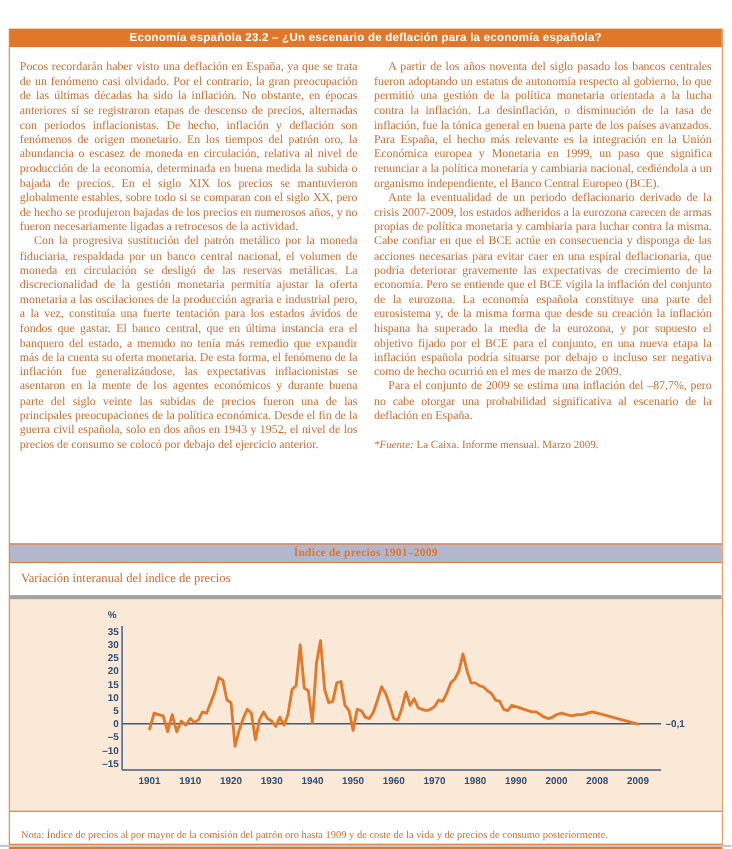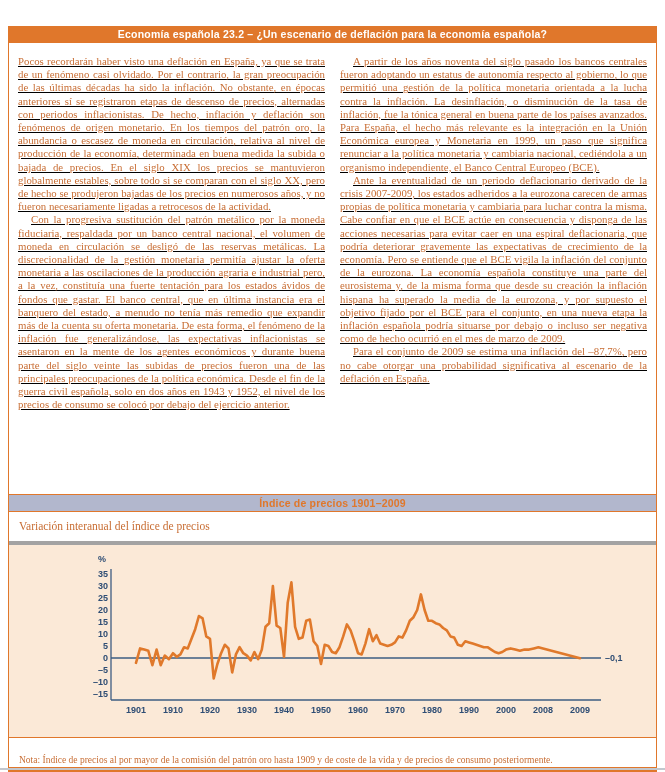--- a/index.html
+++ b/index.html
@@ -13,36 +13,36 @@
     border-left:1px solid #e0772b;border-right:1px solid #e0772b;
   }
   .header-bar{
     height:17px;line-height:17px;background:#e0772b;color:#ffffff;
     text-align:center;font-family:"Liberation Sans", sans-serif;
     font-weight:bold;font-size:10.5px;letter-spacing:.2px;
     white-space:nowrap;overflow:hidden;
   }
   .article{
     height:451px;box-sizing:border-box;display:flex;gap:15px;
-    padding:12px 9px 0 9px;overflow:hidden;background:#ffffff;text-decoration:underline;
+    padding:12px 9px 0 9px;overflow:hidden;background:#ffffff;
   }
   .col{flex:1;min-width:0;overflow:hidden;color:#c86d33;}
   .col p{
     margin:0;font-size:10.8px;line-height:13.2px;text-align:justify;
     text-indent:13px;
   }
   .col p.no-indent{text-indent:0;}
   .footnote{
     margin-top:14px;font-size:10px;line-height:12px;color:#c86d33;
   }
   .footnote .lbl{font-style:italic;}
   .fig-bar{
     height:16px;line-height:16px;background:#b2b7cd;
     border-top:1px solid #e0772b;border-bottom:1px solid #e0772b;
-    text-align:center;font-family:Liberation Sans, sans-serif;
+    text-align:center;font-family:Liberation Serif, serif;
     font-weight:bold;font-size:10.5px;color:#e0772b;letter-spacing:.2px;
   }
   .fig-subtitle{
     height:29px;line-height:29px;background:#ffffff;color:#c86d33;
     font-size:11.5px;padding-left:10px;border-bottom:4px solid #a3a3a3;
     box-sizing:content-box;
   }
   .chart-panel{
     height:192px;background:#fbe9d7;border-bottom:1px solid #e0772b;
     position:relative;
@@ -71,20 +71,21 @@
   <div class="article">
     <div class="col" id="col-left">
         <p class="no-indent">Pocos recordarán haber visto una deflación en España, ya que se trata de un fenómeno casi olvidado. Por el contrario, la gran preocupación de las últimas décadas ha sido la inflación. No obstante, en épocas anteriores sí se registraron etapas de descenso de precios, alternadas con periodos inflacionistas. De hecho, inflación y deflación son fenómenos de origen monetario. En los tiempos del patrón oro, la abundancia o escasez de moneda en circulación, relativa al nivel de producción de la economía, determinada en buena medida la subida o bajada de precios. En el siglo XIX los precios se mantuvieron globalmente estables, sobre todo si se comparan con el siglo XX, pero de hecho se produjeron bajadas de los precios en numerosos años, y no fueron necesariamente ligadas a retrocesos de la actividad.</p>
         <p>Con la progresiva sustitución del patrón metálico por la moneda fiduciaria, respaldada por un banco central nacional, el volumen de moneda en circulación se desligó de las reservas metálicas. La discrecionalidad de la gestión monetaria permitía ajustar la oferta monetaria a las oscilaciones de la producción agraria e industrial pero, a la vez, constituía una fuerte tentación para los estados ávidos de fondos que gastar. El banco central, que en última instancia era el banquero del estado, a menudo no tenía más remedio que expandir más de la cuenta su oferta monetaria. De esta forma, el fenómeno de la inflación fue generalizándose, las expectativas inflacionistas se asentaron en la mente de los agentes económicos y durante buena parte del siglo veinte las subidas de precios fueron una de las principales preocupaciones de la política económica. Desde el fin de la guerra civil española, solo en dos años en 1943 y 1952, el nivel de los precios de consumo se colocó por debajo del ejercicio anterior.</p>
       </div>
     <div class="col" id="col-right">
 
     <p>A partir de los años noventa del siglo pasado los bancos centrales fueron adoptando un estatus de autonomía respecto al gobierno, lo que permitió una gestión de la política monetaria orientada a la lucha contra la inflación. La desinflación, o disminución de la tasa de inflación, fue la tónica general en buena parte de los países avanzados. Para España, el hecho más relevante es la integración en la Unión Económica europea y Monetaria en 1999, un paso que significa renunciar a la política monetaria y cambiaria nacional, cediéndola a un organismo independiente, el Banco Central Europeo (BCE).</p>
         <p>Ante la eventualidad de un periodo deflacionario derivado de la crisis 2007-2009, los estados adheridos a la eurozona carecen de armas propias de política monetaria y cambiaria para luchar contra la misma. Cabe confiar en que el BCE actúe en consecuencia y disponga de las acciones necesarias para evitar caer en una espiral deflacionaria, que podría deteriorar gravemente las expectativas de crecimiento de la economía. Pero se entiende que el BCE vigila la inflación del conjunto de la eurozona. La economía española constituye una parte del eurosistema y, de la misma forma que desde su creación la inflación hispana ha superado la media de la eurozona, y por supuesto el objetivo fijado por el BCE para el conjunto, en una nueva etapa la inflación española podría situarse por debajo o incluso ser negativa como de hecho ocurrió en el mes de marzo de 2009.</p>
         <p>Para el conjunto de 2009 se estima una inflación del –87,7%, pero no cabe otorgar una probabilidad significativa al escenario de la deflación en España.</p>
+        <div class="footnote"><span class="lbl">*Fuente:</span><span> La Caixa. Informe mensual. Marzo 2009.</span></div>
       </div>
   </div>
 
   <div class="fig-bar">
     <span>Índice de precios 1901–2009</span>
   </div>
 
   <div class="fig-subtitle">Variación interanual del índice de precios</div>
 
   <div class="chart-panel">

